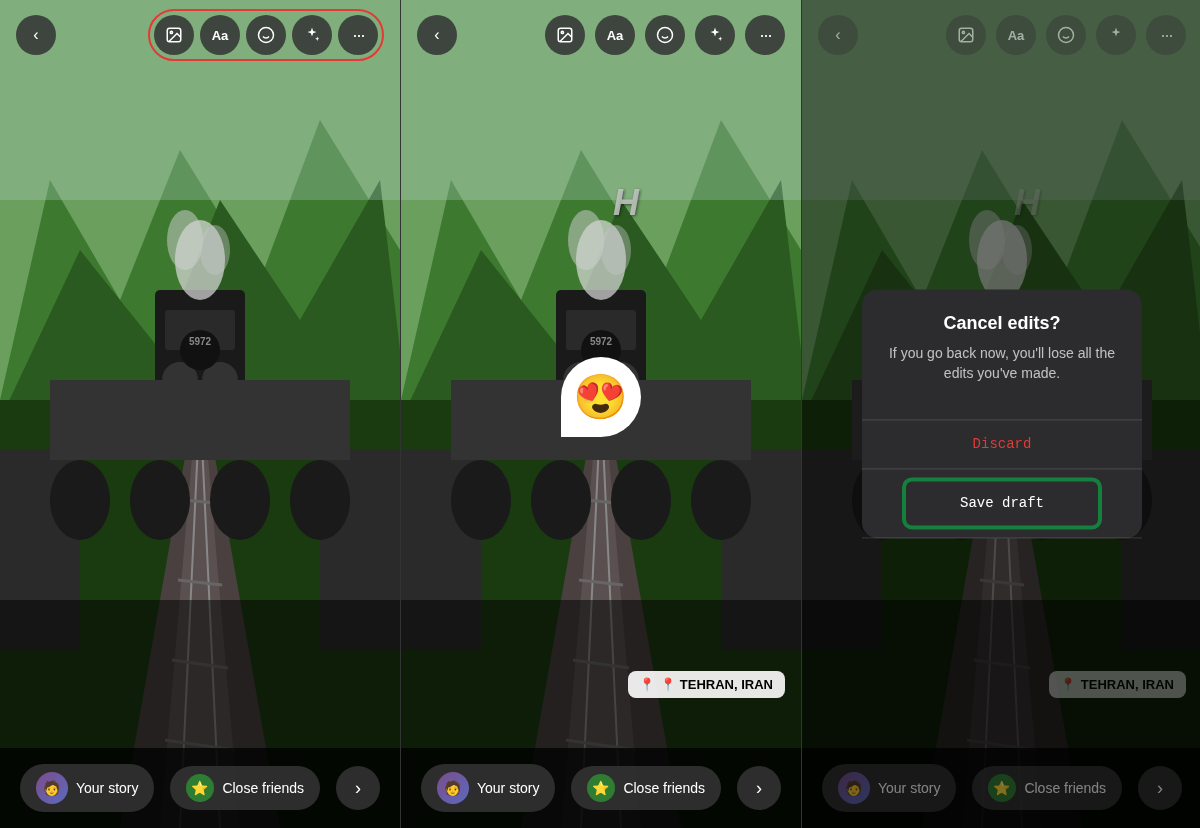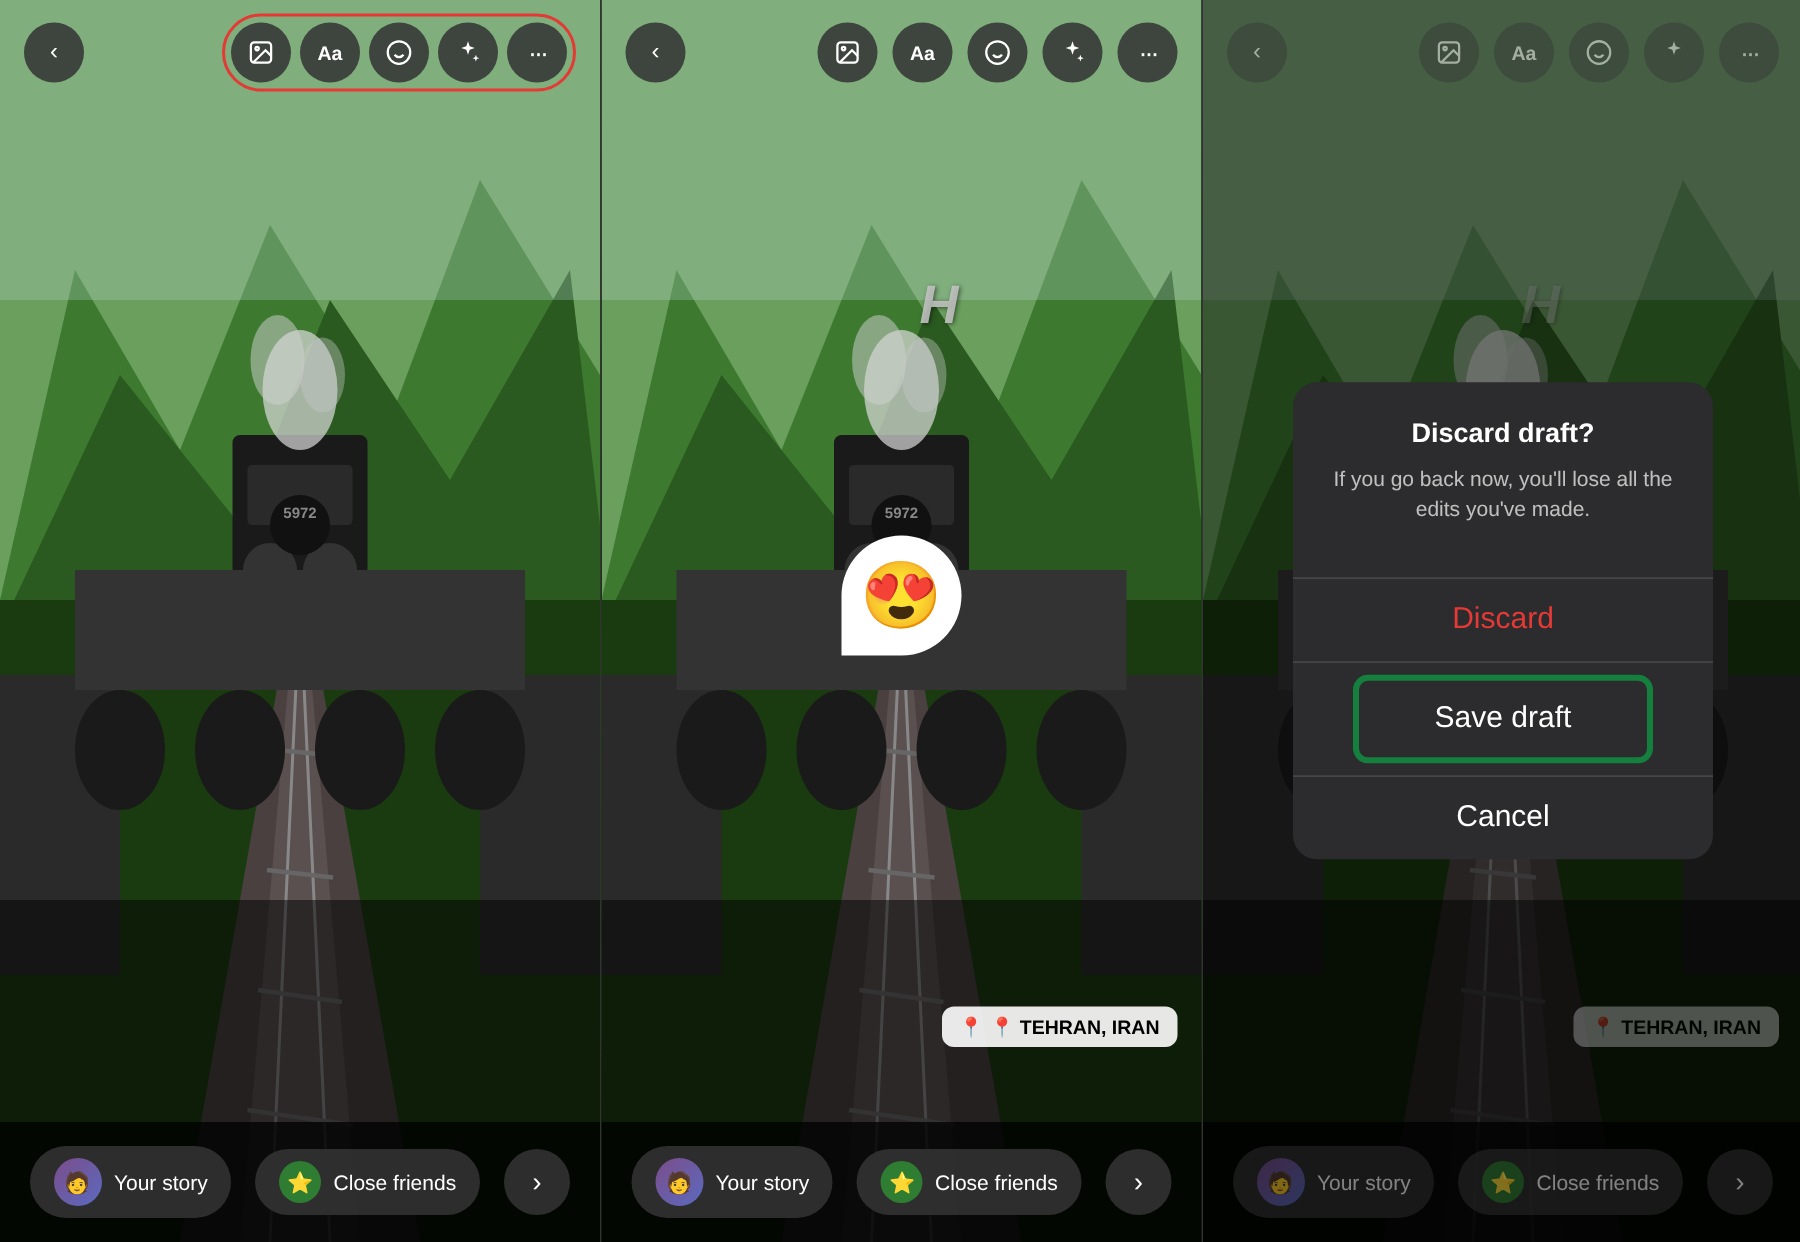--- a/index.html
+++ b/index.html
@@ -243,22 +243,22 @@
       height: 1px;
       background: rgba(255,255,255,0.15);
     }
 
     .dialog-btn {
       width: 100%;
       padding: 16px;
       background: transparent;
       border: none;
       cursor: pointer;
-      font-size: 20px;
-      font-family: Liberation Sans, sans-serif;
+      font-size: 14px;
+      font-family: Liberation Mono, monospace;
     }
 
     .dialog-btn.discard {
       color: #e53935;
       font-weight: 500;
     }
 
     .dialog-btn.save-draft {
       color: #fff;
       font-weight: 500;
@@ -550,30 +550,29 @@
       <button class="icon-btn">
         <svg width="18" height="18" viewBox="0 0 24 24" fill="white">
           <path d="M12 2l1.5 4.5L18 8l-4.5 1.5L12 14l-1.5-4.5L6 8l4.5-1.5z"></path>
         </svg>
       </button>
       <button class="icon-btn" style="font-size:18px;letter-spacing:-2px;">···</button>
     </div>
   </div>
 
   <div class="discard-dialog" style="z-index:25;">
-    <div class="dialog-title">Discard draft?</div>
+    <div class="dialog-title">Cancel edits?</div>
     <div class="dialog-subtitle">If you go back now, you'll lose all the edits you've made.</div>
     <div class="dialog-divider"></div>
     <button class="dialog-btn discard">Discard</button>
     <div class="dialog-divider"></div>
     <div class="dialog-save-wrapper">
       <button class="dialog-btn save-draft">Save draft</button>
     </div>
     <div class="dialog-divider"></div>
-    <button class="dialog-btn cancel">Cancel</button>
   </div>
 
   <div class="bottom-bar dimmed" style="z-index:16;">
     <button class="story-btn" style="opacity:0.5;">
       <div class="story-avatar">🧑</div>
       <span>Your story</span>
     </button>
     <button class="friends-btn" style="opacity:0.5;">
       <div class="friends-icon">⭐</div>
       <span>Close friends</span>

